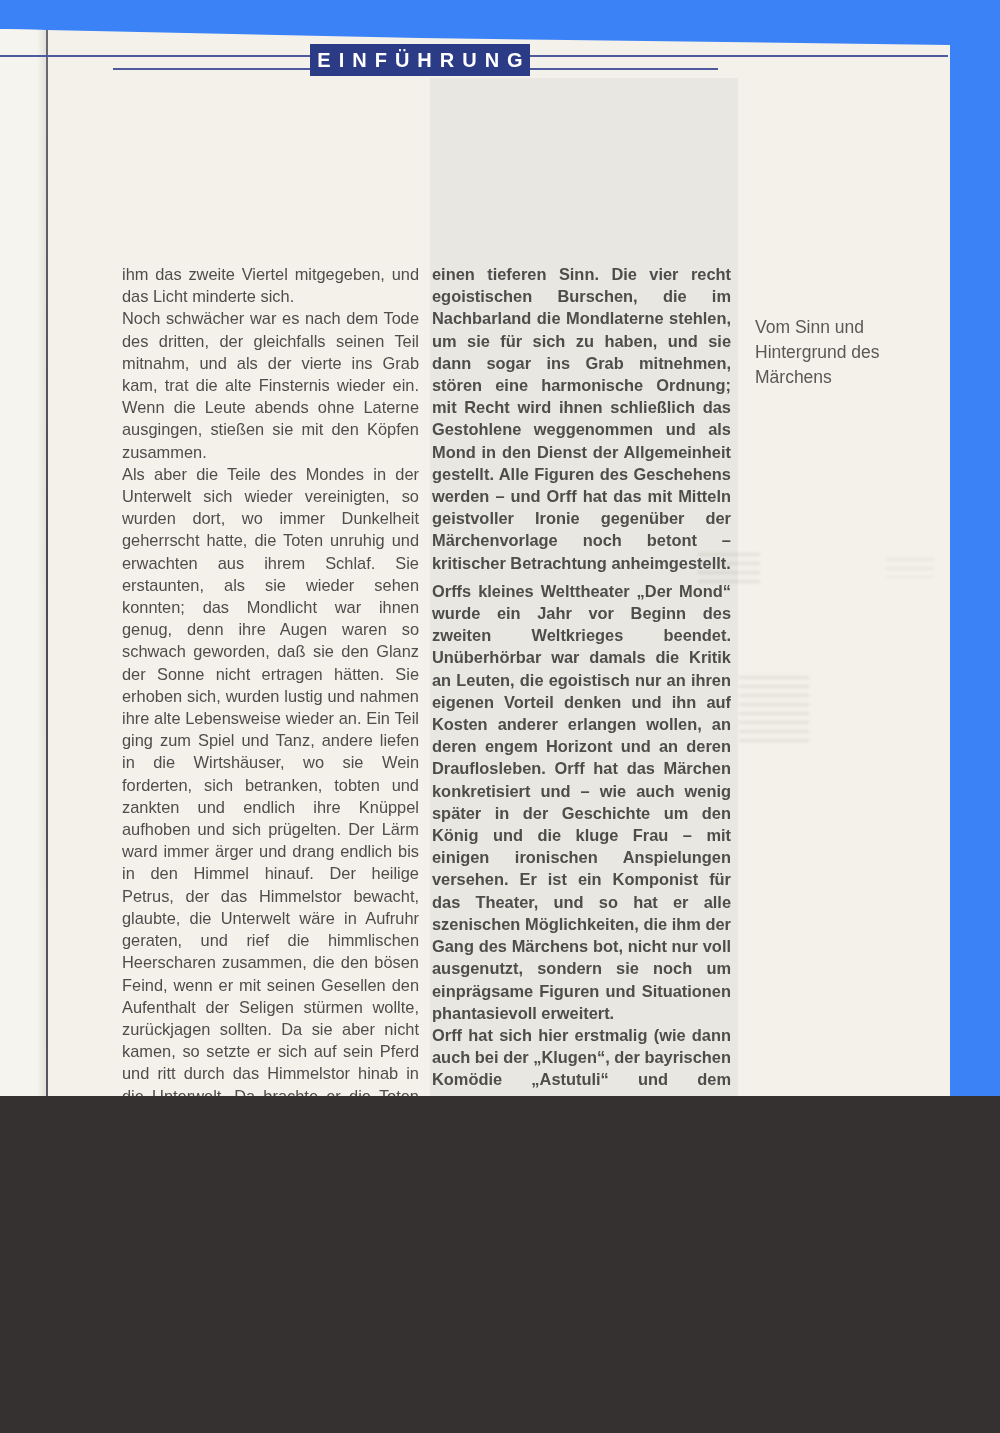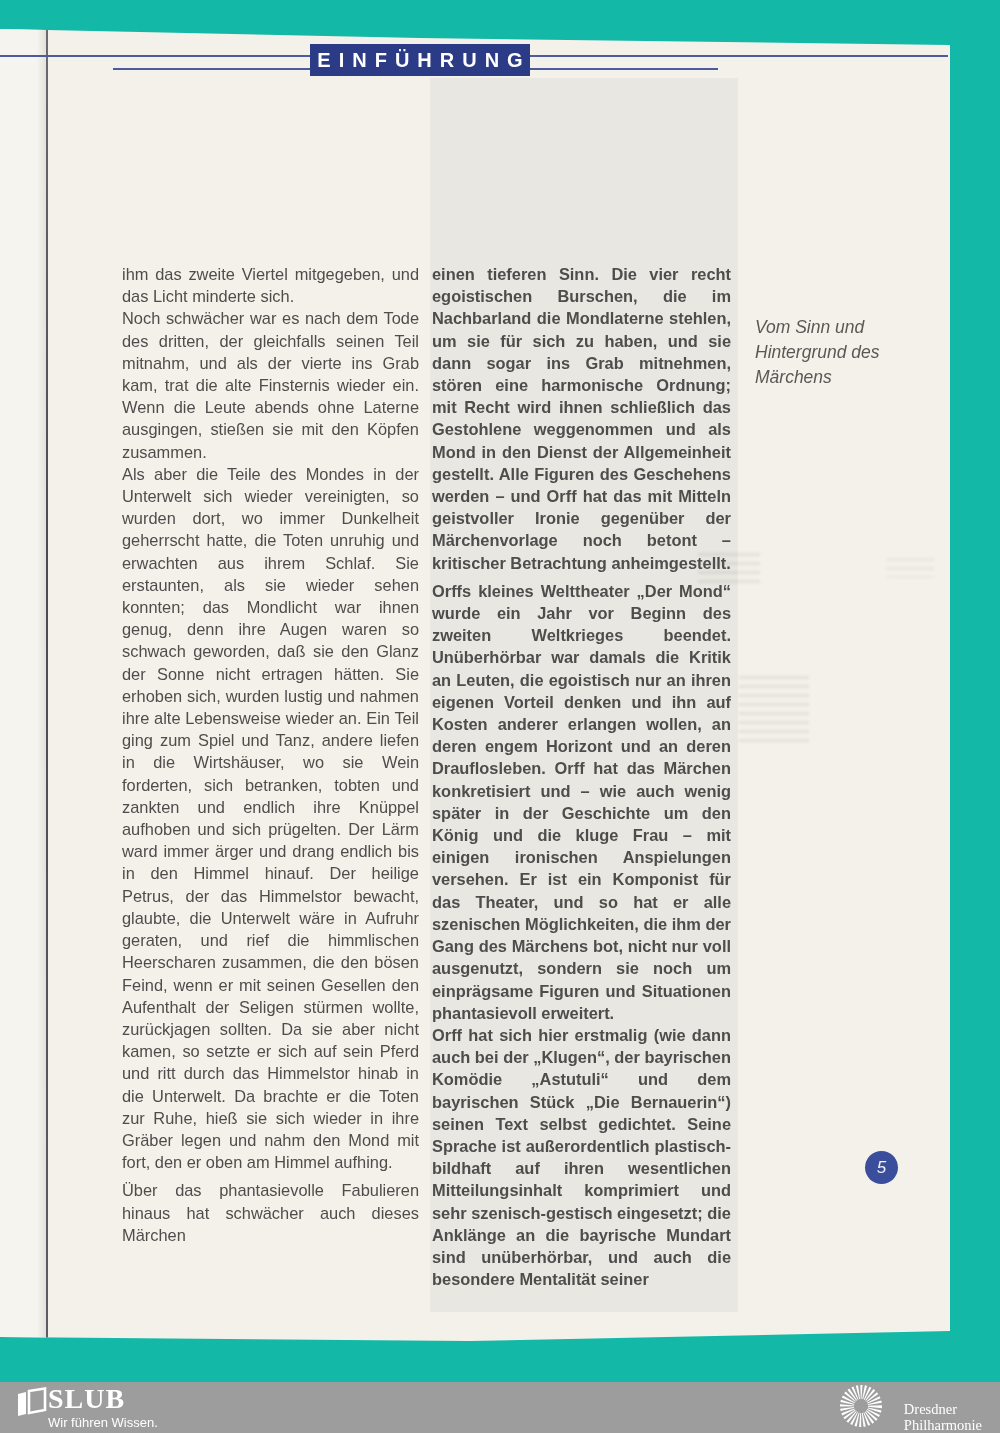--- a/index.html
+++ b/index.html
@@ -1,17 +1,17 @@
 <!DOCTYPE html>
 <html><head>
 <meta charset="utf-8">
 <style>
   html,body{margin:0;padding:0;background:#343130;}
-  .stage{position:relative;width:1000px;height:1433px;overflow:hidden;
-         background:#14b8a6;font-family:"Liberation Sans",sans-serif;}
+  .stage{position:relative;width:1000px;height:1096px;overflow:hidden;
+         background:#3b82f6;font-family:"Liberation Sans",sans-serif;}
 
   
   .page{position:absolute;left:0;top:0;width:950px;height:1345px;
         background:#f4f1ea;
         clip-path:polygon(0 29px,420px 38px,950px 45px,950px 1331px,470px 1341px,0 1337px);}
   .left-strip{position:absolute;left:0;top:0;width:46px;height:1345px;
               background:linear-gradient(to right,#f6f4ef 80%,#e4e1da 100%);}
   .fold-line{position:absolute;left:46px;top:30px;width:2px;height:1310px;
              background:linear-gradient(to bottom,#6a6a72,#4a4a55 40%,#5c5c66);}
   .col-band{position:absolute;left:430px;top:78px;width:308px;height:1234px;
@@ -28,21 +28,21 @@
 
   
   .col{position:absolute;top:263px;color:#4f4d4c;font-size:16.4px;line-height:22.2px;
        text-align:justify;}
   .col p{margin:0;}
   .col p.gap{margin-top:6px;}
   .col-left{left:122px;width:297px;}
   .col-right{left:432px;width:299px;font-weight:bold;}
 
   .sidebar-note{position:absolute;left:755px;top:315px;width:160px;
-                font-style:italic;font-size:17.5px;line-height:25px;color:#5a5856;
+                font-size:17.5px;line-height:25px;color:#5a5856;
                 white-space:pre-line;}
 
   .page-circle{position:absolute;left:865px;top:1151px;width:33px;height:33px;border-radius:50%;
                background:#3b4e9b;color:#f2f2f6;display:flex;align-items:center;justify-content:center;
                font-size:17px;font-style:italic;}
 
   
   .smudge{position:absolute;opacity:.13;filter:blur(1.5px);
           background:repeating-linear-gradient(to bottom,#6b7468 0 3px,transparent 3px 9px);}
   .sm1{left:698px;top:553px;width:62px;height:32px;}

